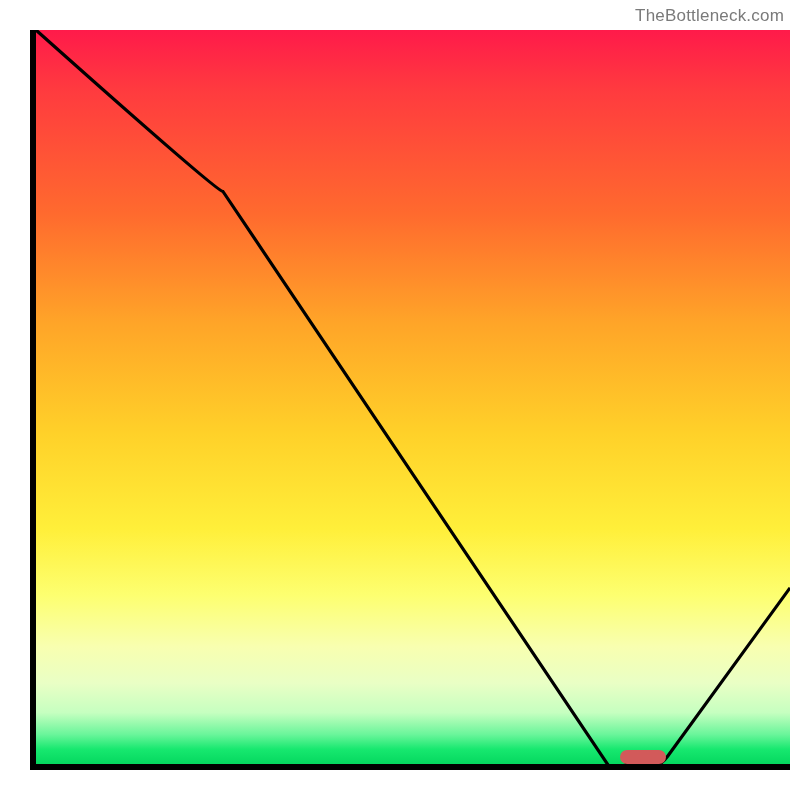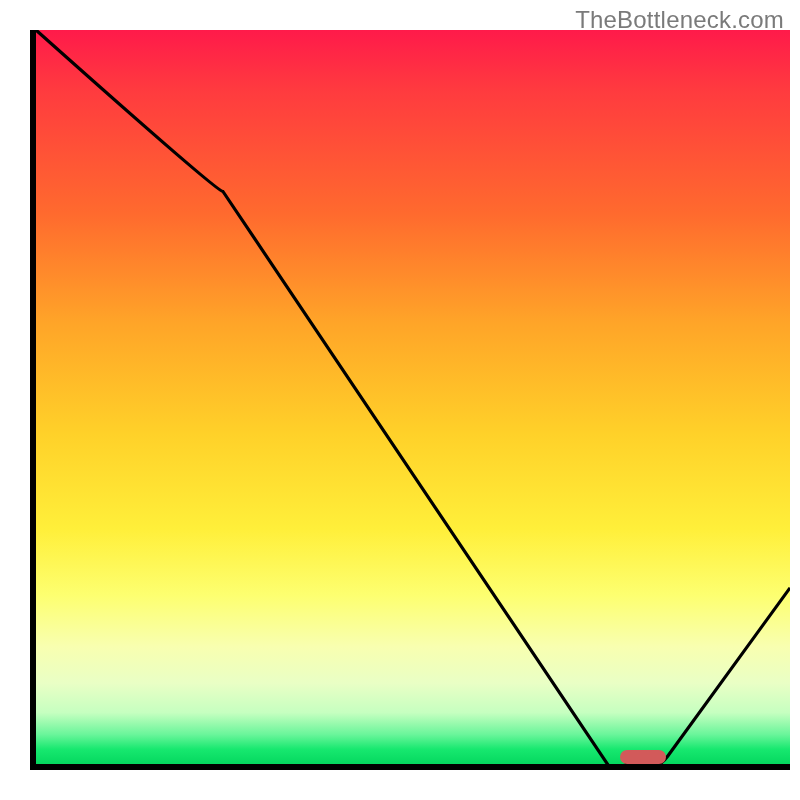--- a/index.html
+++ b/index.html
@@ -7,21 +7,21 @@
   .chart-container {
     position: relative;
     width: 800px;
     height: 800px;
   }
   .watermark {
     position: absolute;
     top: 6px;
     right: 16px;
     font-family: Arial, Helvetica, sans-serif;
-    font-size: 24px;
+    font-size: 17px;
     color: #7a7a7a;
     letter-spacing: 0.2px;
     z-index: 3;
   }
   .plot-area {
     position: absolute;
     left: 30px;
     top: 30px;
     width: 760px;
     height: 740px;

